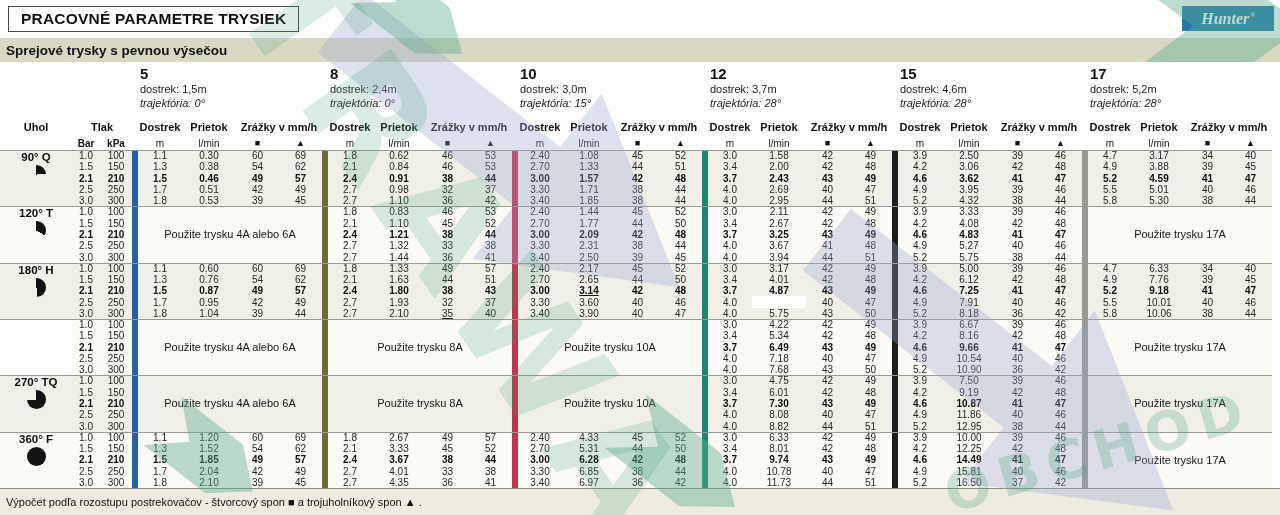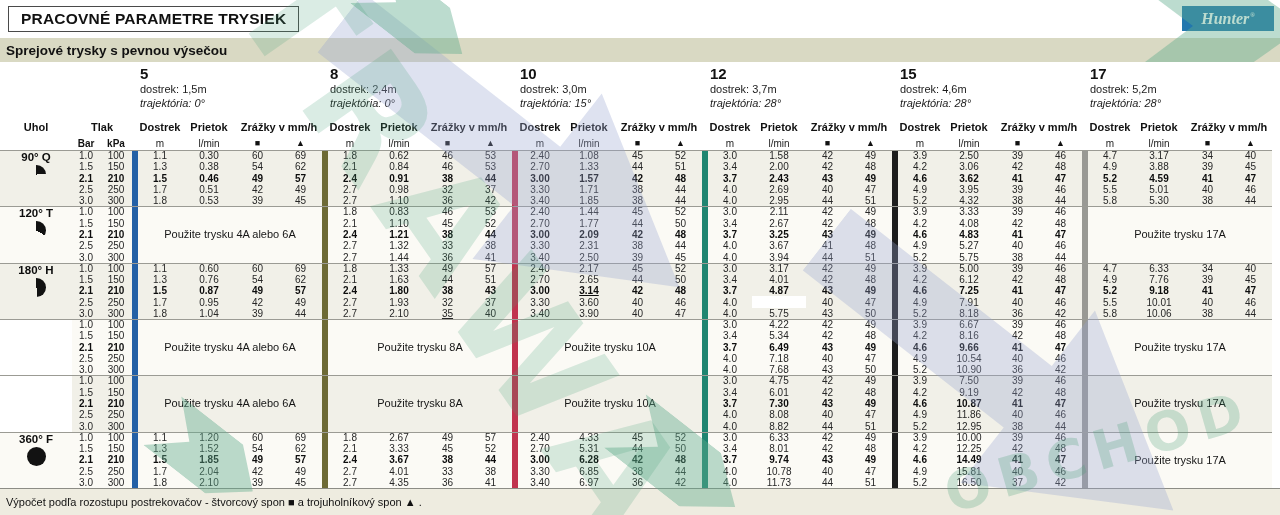--- a/index.html
+++ b/index.html
@@ -587,20 +587,24 @@
         <div class="c gB b" style="grid-area: 21 / 28 / span 1 / span 1;">47</div>
         <div class="c gB" style="grid-area: 22 / 25 / span 1 / span 1;">4.9</div>
         <div class="c gB" style="grid-area: 22 / 26 / span 1 / span 1;">10.54</div>
         <div class="c gB" style="grid-area: 22 / 27 / span 1 / span 1;">40</div>
         <div class="c gB" style="grid-area: 22 / 28 / span 1 / span 1;">46</div>
         <div class="c gB" style="grid-area: 23 / 25 / span 1 / span 1;">5.2</div>
         <div class="c gB" style="grid-area: 23 / 26 / span 1 / span 1;">10.90</div>
         <div class="c gB" style="grid-area: 23 / 27 / span 1 / span 1;">36</div>
         <div class="c gB" style="grid-area: 23 / 28 / span 1 / span 1;">42</div>
         <div class="c note gB" style="grid-area: 19 / 30 / span 5 / span 4;">Použite trysku 17A</div>
+        <div class="c glab gA" style="grid-area: 24 / 1 / span 5 / span 1;">
+          <span class="glabel">270° TQ</span>
+          <div class="aicon" style="background: conic-gradient(rgb(18, 18, 18) 0deg, rgb(18, 18, 18) 270deg, transparent 270deg, transparent 360deg);"></div>
+        </div>
         <div class="c gA" style="grid-area: 24 / 2 / span 1 / span 1;">1.0</div>
         <div class="c gA" style="grid-area: 24 / 3 / span 1 / span 1;">100</div>
         <div class="c gA" style="grid-area: 25 / 2 / span 1 / span 1;">1.5</div>
         <div class="c gA" style="grid-area: 25 / 3 / span 1 / span 1;">150</div>
         <div class="c gA b" style="grid-area: 26 / 2 / span 1 / span 1;">2.1</div>
         <div class="c gA b" style="grid-area: 26 / 3 / span 1 / span 1;">210</div>
         <div class="c gA" style="grid-area: 27 / 2 / span 1 / span 1;">2.5</div>
         <div class="c gA" style="grid-area: 27 / 3 / span 1 / span 1;">250</div>
         <div class="c gA" style="grid-area: 28 / 2 / span 1 / span 1;">3.0</div>
         <div class="c gA" style="grid-area: 28 / 3 / span 1 / span 1;">300</div>

